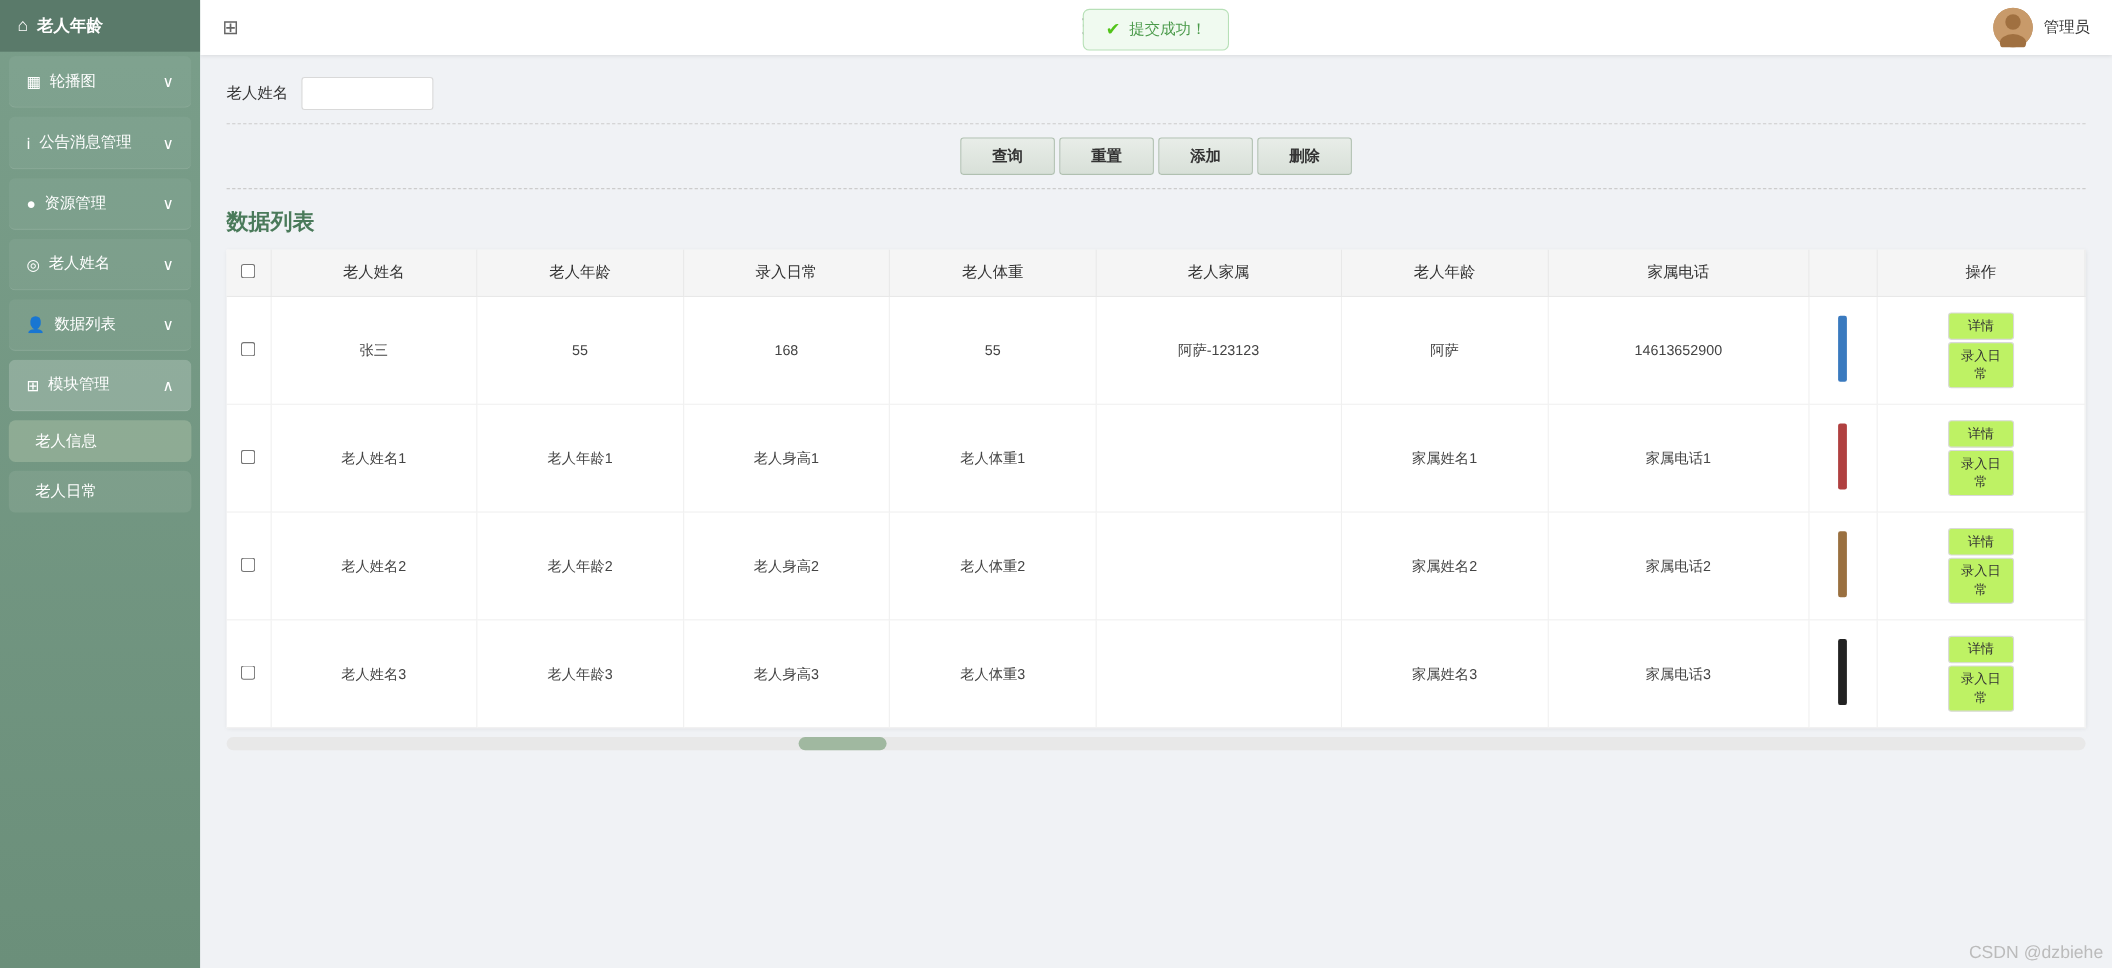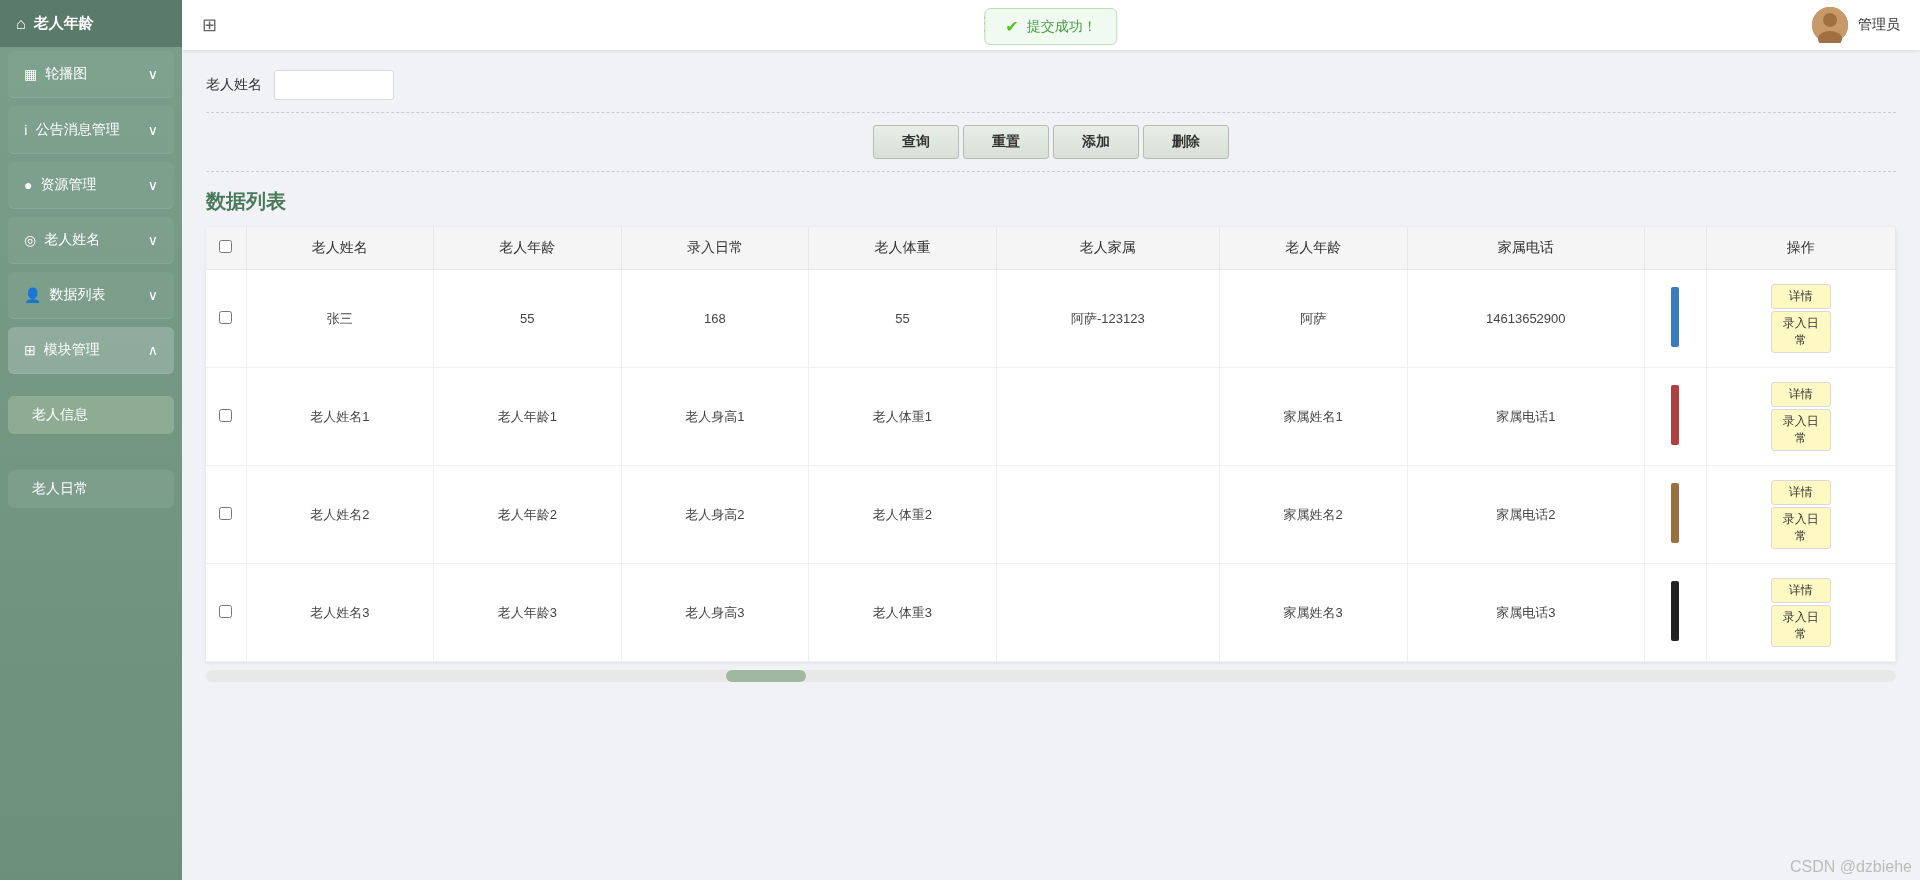--- a/index.html
+++ b/index.html
@@ -36,21 +36,21 @@
       color: white;
       cursor: pointer;
       border-bottom: 1px solid rgba(255,255,255,0.1);
       background: rgba(255,255,255,0.05);
       margin: 4px 8px;
       border-radius: 6px;
     }
     .sidebar-menu-item.active { background: rgba(255,255,255,0.2); }
     .sidebar-menu-item-left { display: flex; align-items: center; gap: 8px; }
     .sidebar-sub-item {
-      margin: 18px 8px;
+      margin: 4px 8px;
       padding: 10px 16px 10px 24px;
       color: white;
       cursor: pointer;
       border-radius: 6px;
       background: rgba(255,255,255,0.08);
     }
     .sidebar-sub-item.active { background: rgba(160,185,160,0.6); }
 
     
     .main {
@@ -191,21 +191,21 @@
       display: inline-block;
       border-radius: 2px;
     }
     .op-btn {
       display: block;
       padding: 3px 10px;
       margin: 2px auto;
       font-size: 12px;
       cursor: pointer;
       border: 1px solid #d9d9d9;
-      background: #fef9c3;
+      background: #bef264;
       border-radius: 3px;
       color: #333;
       width: 60px;
       text-align: center;
     }
 
     
     .scroll-track {
       height: 12px;
       background: #e8e8e8;

